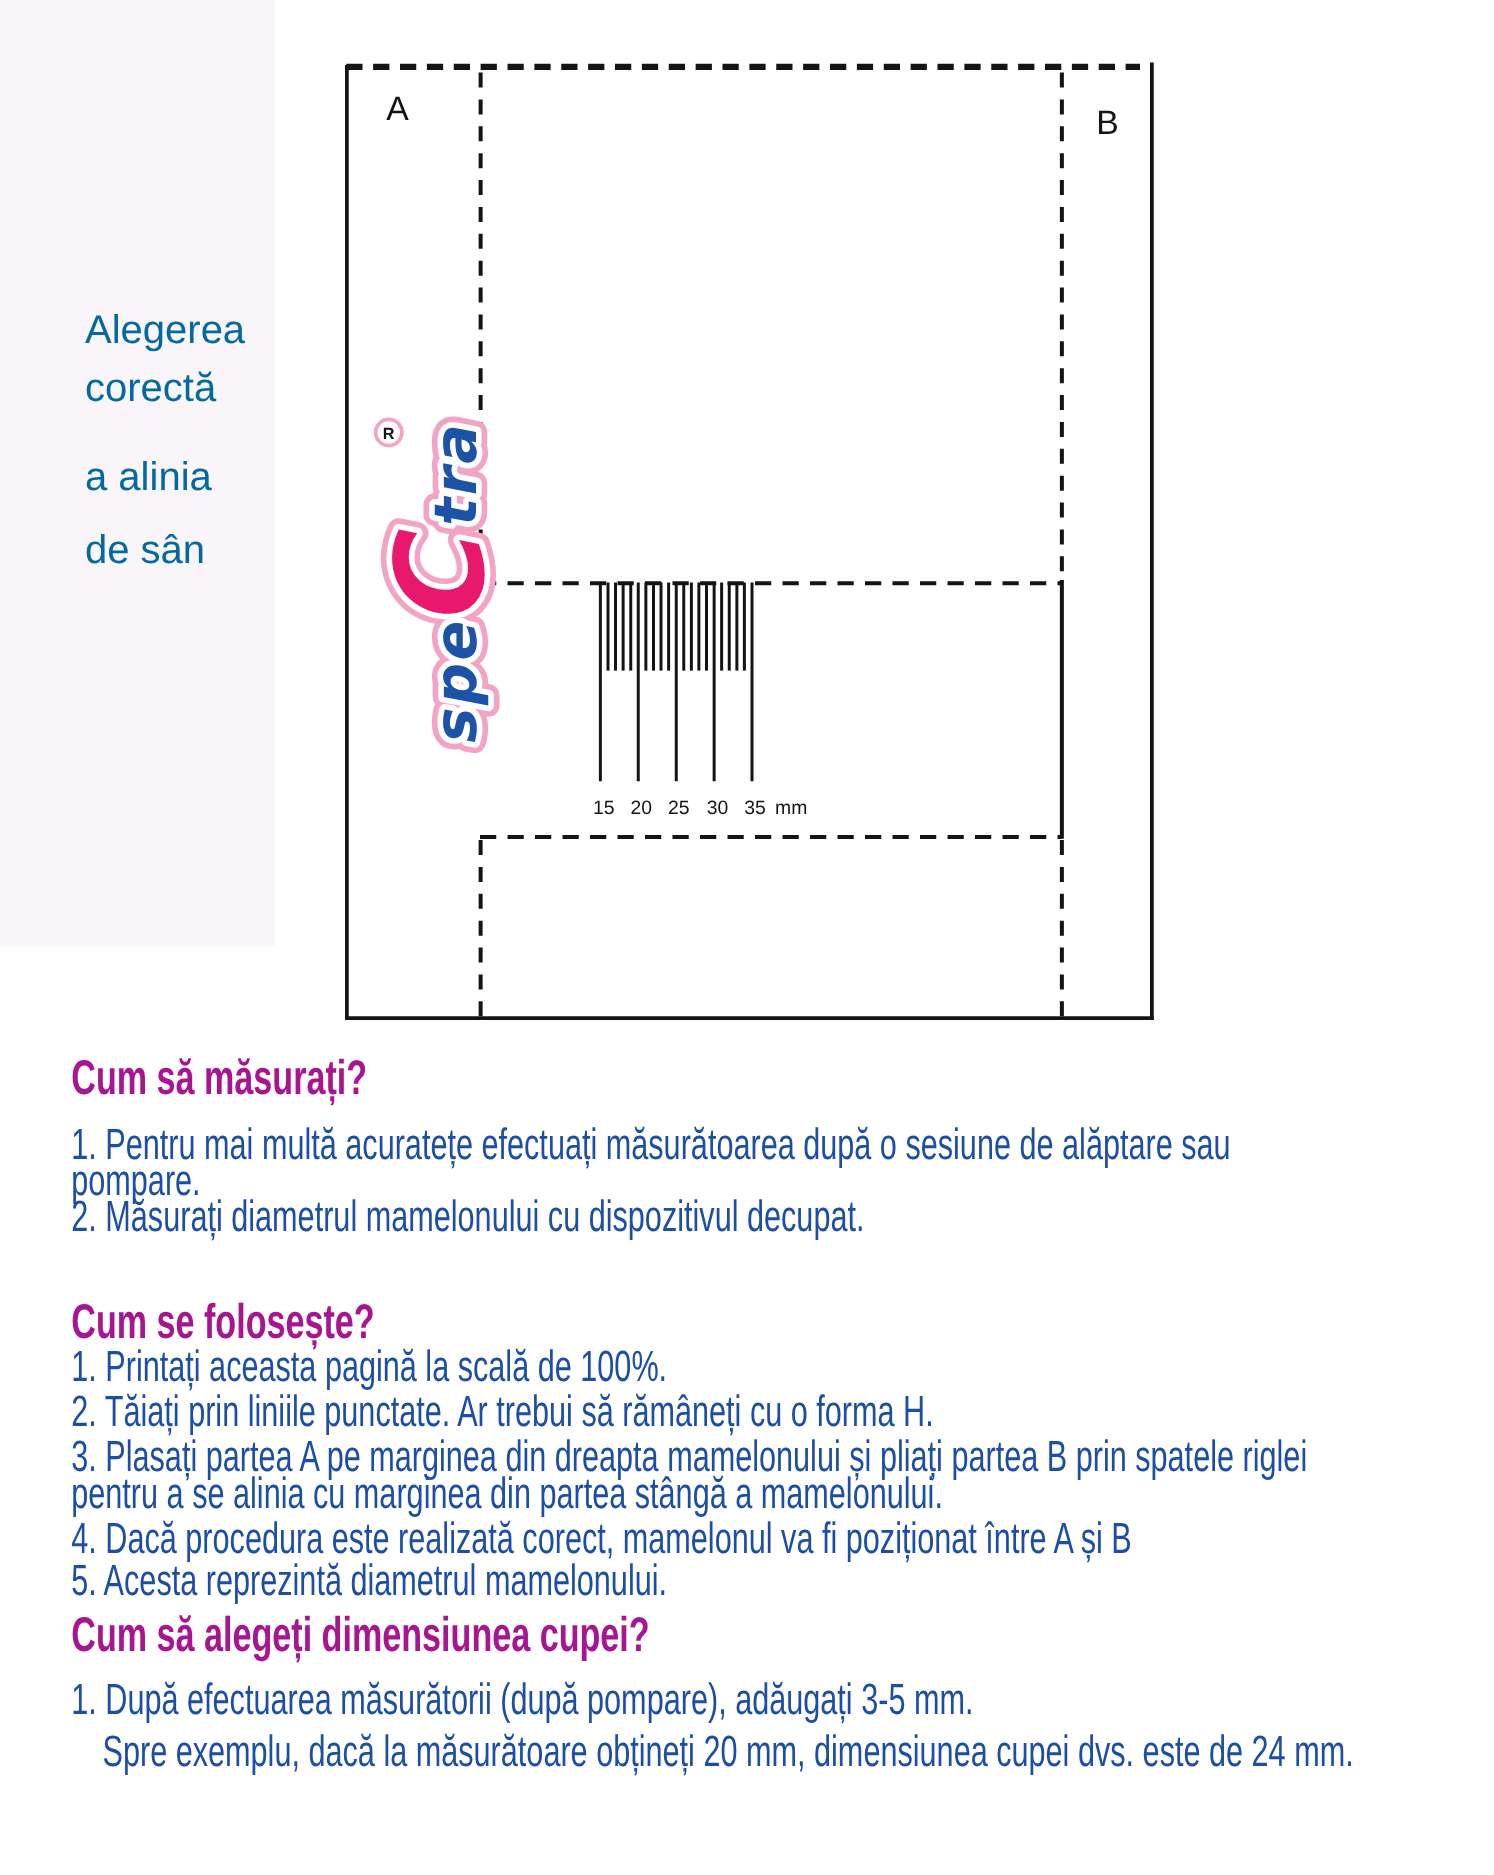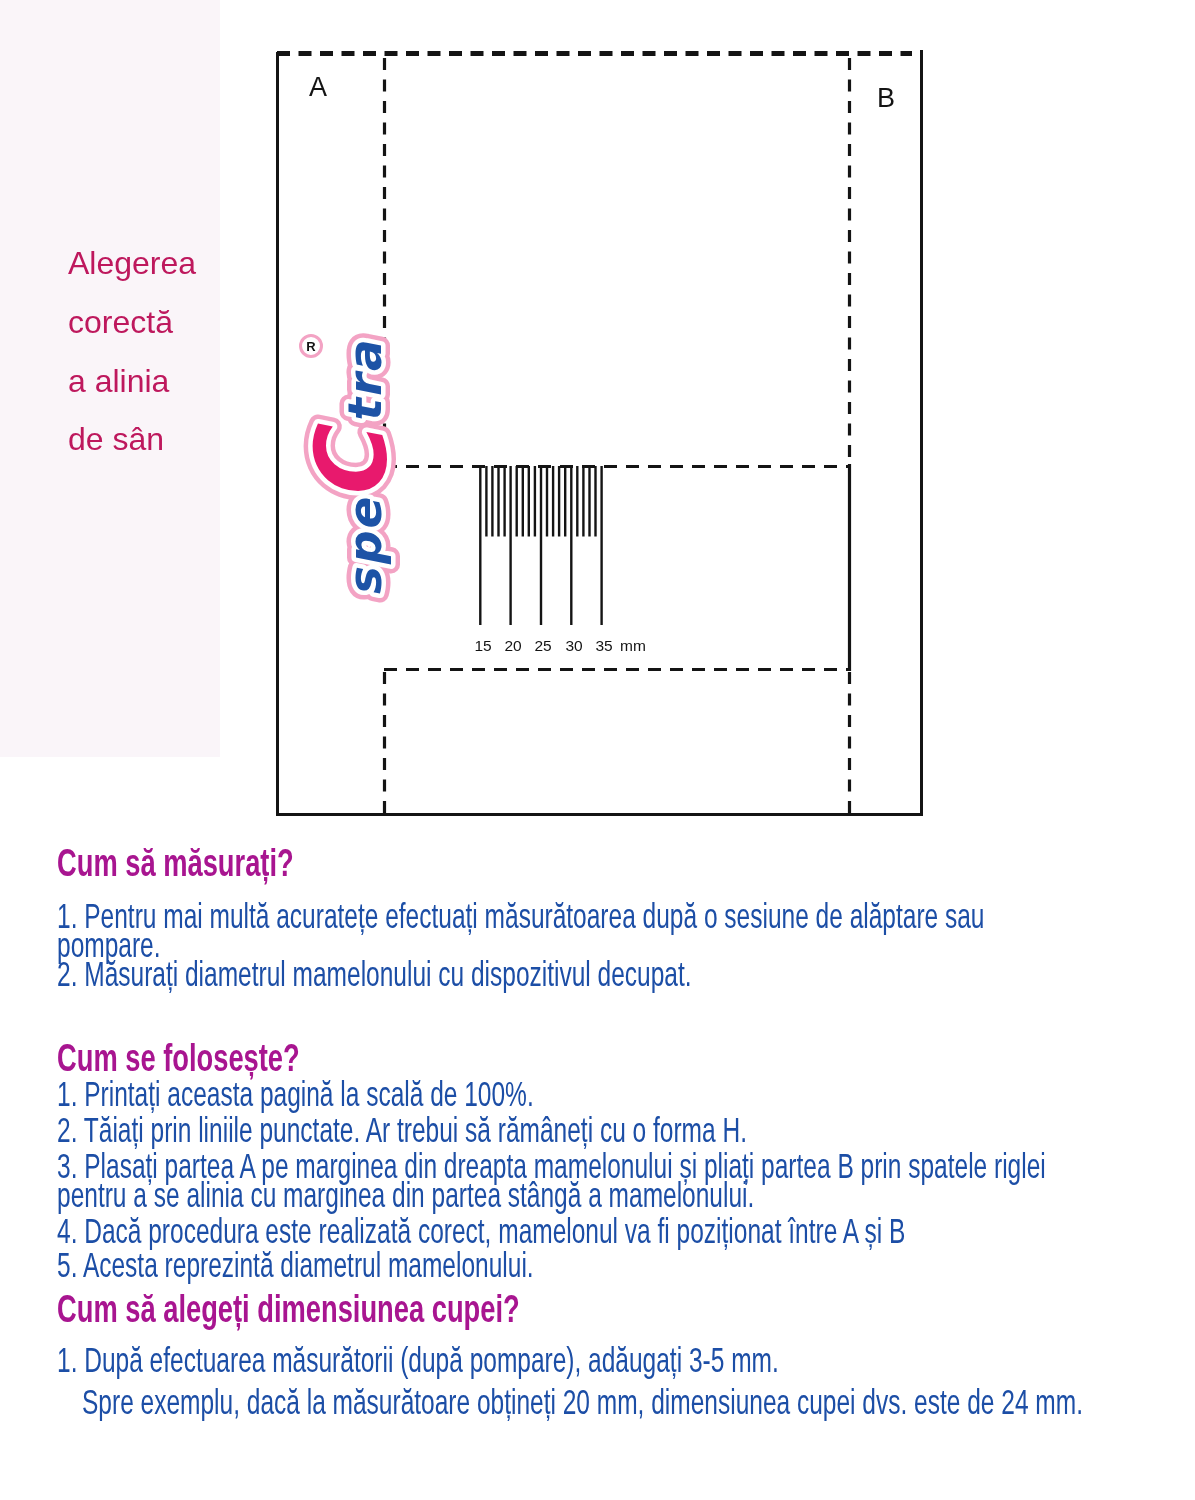--- a/index.html
+++ b/index.html
@@ -1,41 +1,41 @@
 <!DOCTYPE html>
 <html><head>
 <meta charset="utf-8">
 <style>
   html,body{margin:0;padding:0;}
   body{background:#ffffff;font-family:"Liberation Sans",sans-serif;}
   #page{position:relative;width:1195px;height:1500px;background:#ffffff;overflow:hidden;}
 
   .strip{position:absolute;left:0;top:0;width:220px;height:757px;background:#faf5f9;}
 
-  .tag{position:absolute;left:68px;color:#be185d;font-size:32px;white-space:nowrap;}
+  .tag{position:absolute;left:68px;color:#0369a1;font-size:32px;white-space:nowrap;}
 
   .diagram-svg{position:absolute;left:0;top:0;}
 
   .h{position:absolute;left:57px;color:#a81590;font-size:39px;font-weight:bold;
      white-space:nowrap;transform:scaleX(0.70);transform-origin:0 0;}
   .bl{position:absolute;left:57px;color:#1c4ea6;font-size:35px;
      white-space:nowrap;transform:scaleX(0.70);transform-origin:0 0;}
 
   svg text{font-family:"Liberation Sans",sans-serif;fill:#141414;}
   .logo-text{font-family:"DejaVu Sans",sans-serif;font-weight:bold;font-style:italic;letter-spacing:2px;}
 </style>
 </head>
 <body>
 
 <div id="page">
 
   <div class="strip"></div>
 
   <div class="tag" style="top:245px">Alegerea</div>
-  <div class="tag" style="top:304px">corectă</div>
+  <div class="tag" style="top:292px">corectă</div>
   <div class="tag" style="top:363px">a alinia</div>
   <div class="tag" style="top:421px">de sân</div>
 
   <svg class="diagram-svg" width="1195" height="840" viewBox="0 0 1195 840">
 
     <g stroke="#141414" stroke-width="3" fill="none">
       <line x1="277.5" y1="52" x2="277.5" y2="816"></line>
       <line x1="921.5" y1="50" x2="921.5" y2="816"></line>
       <line x1="276" y1="814.5" x2="923" y2="814.5"></line>
     </g>

